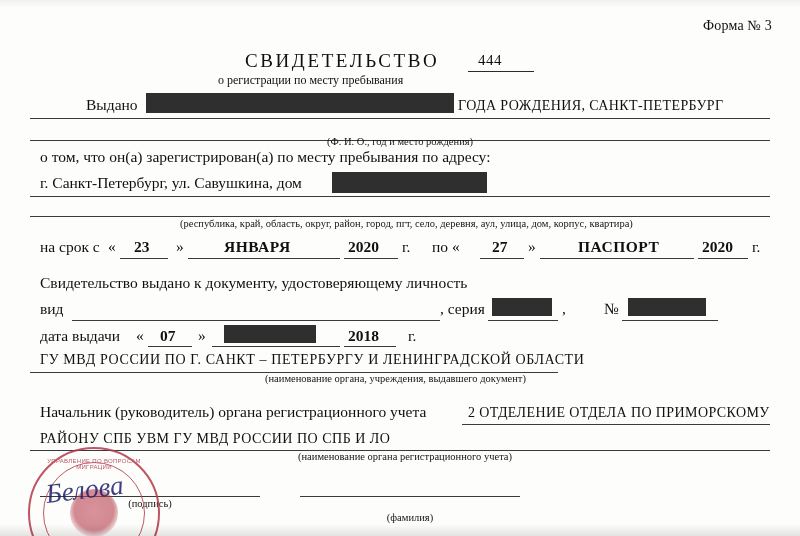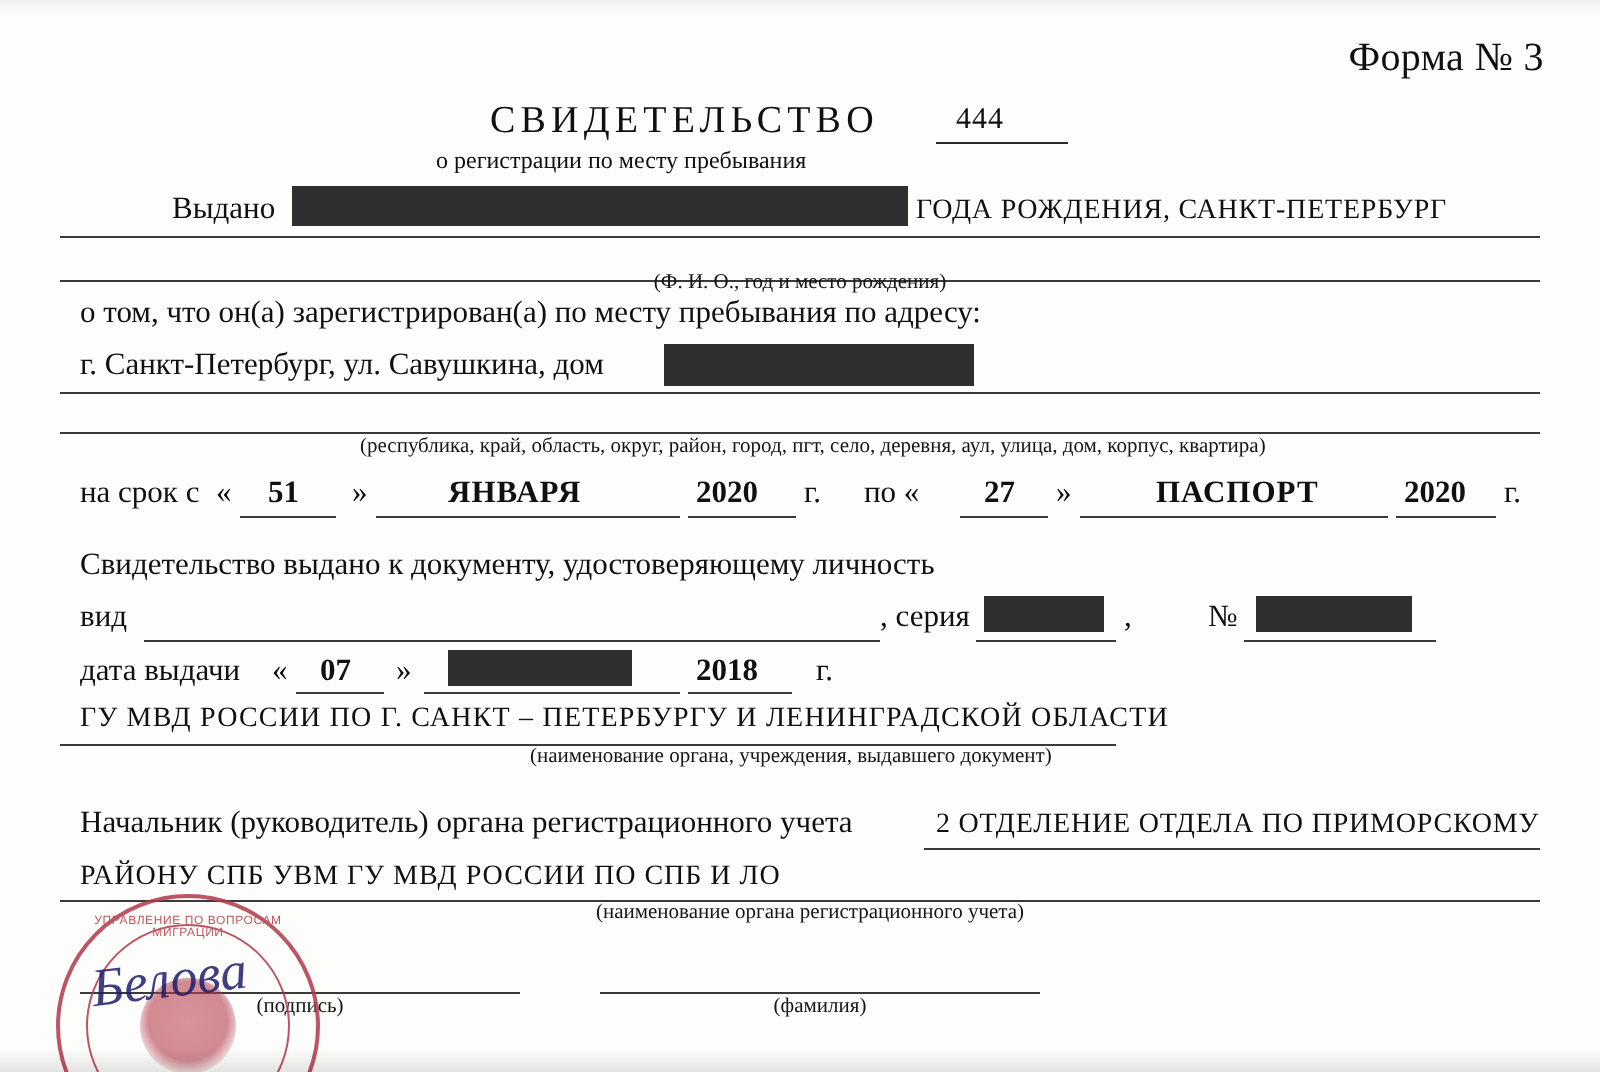--- a/index.html
+++ b/index.html
@@ -13,21 +13,21 @@
     height: 536px;
     background: #fdfdfb;
     font-family: "Liberation Serif", serif;
     color: #101010;
     overflow: hidden;
   }
   .form-no {
     position: absolute;
     right: 28px;
     top: 18px;
-    font-size: 20px;
+    font-size: 14px;
     letter-spacing: 0.2px;
   }
   .title {
     position: absolute;
     left: 245px;
     top: 50px;
     font-size: 19px;
     letter-spacing: 2.6px;
     font-weight: 400;
   }
@@ -172,21 +172,21 @@
   <div class="row-label" style="left:40px; top:148px;">о том, что он(а) зарегистрирован(а) по месту пребывания по адресу:</div>
 
   <div class="row-label" style="left:40px; top:174px;text-align:right;">г. Санкт-Петербург, ул. Савушкина, дом</div>
   <div class="redact" style="left:332px; top:172px; width:155px; height:21px;"></div>
   <div class="rule" style="left:30px; top:196px; width:740px;"></div>
   <div class="rule" style="left:30px; top:216px; width:740px;"></div>
   <div class="caption" style="left:180px; top:218px; width:440px;">(республика, край, область, округ, район, город, пгт, село, деревня, аул, улица, дом, корпус, квартира)</div>
 
   <div class="row-label" style="left:40px; top:238px;">на срок с</div>
   <div class="row-label" style="left:108px; top:238px;">«</div>
-  <div class="row-label" style="left:134px; top:238px; font-weight:700;">51</div>
+  <div class="row-label" style="left:134px; top:238px; font-weight:700;">23</div>
   <div class="row-label" style="left:176px; top:238px;">»</div>
   <div class="row-label" style="left:224px; top:238px; font-weight:700; letter-spacing:0.5px;">ЯНВАРЯ</div>
   <div class="row-label" style="left:348px; top:238px; font-weight:700;">2020</div>
   <div class="row-label" style="left:402px; top:238px;">г.</div>
   <div class="row-label" style="left:432px; top:238px;">по «</div>
   <div class="row-label" style="left:492px; top:238px; font-weight:700;">27</div>
   <div class="row-label" style="left:528px; top:238px;">»</div>
   <div class="row-label" style="left:578px; top:238px; font-weight:700; letter-spacing:0.5px;">ПАСПОРТ</div>
   <div class="row-label" style="left:702px; top:238px; font-weight:700;">2020</div>
   <div class="row-label" style="left:752px; top:238px;">г.</div>
@@ -230,21 +230,21 @@
   <div class="rule" style="left:462px; top:424px; width:308px;"></div>
 
   <div class="row-label small-caps" style="left:40px; top:431px; letter-spacing:0.5px;">РАЙОНУ СПБ УВМ  ГУ  МВД  РОССИИ  ПО  СПБ  И  ЛО</div>
   <div class="rule" style="left:30px; top:450px; width:740px;"></div>
   <div class="caption" style="left:290px; top:451px; width:230px;">(наименование органа регистрационного учета)</div>
 
   <div class="rule" style="left:40px; top:496px; width:220px;"></div>
   <div class="caption" style="left:100px; top:498px; width:100px;">(подпись)</div>
 
   <div class="rule" style="left:300px; top:496px; width:220px;"></div>
-  <div class="caption" style="left:360px; top:498px; width:100px;">(фамилия)</div>
+  <div class="caption" style="left:360px; top:512px; width:100px;">(фамилия)</div>
 
   <div class="stamp">
     <div class="stamp-inner"></div>
     <div class="stamp-core"></div>
     <div class="stamp-text-top">УПРАВЛЕНИЕ ПО ВОПРОСАМ МИГРАЦИИ</div>
 
   </div>
   <div class="signature">Белова</div>
 
   <div class="edge-shadow"></div>

